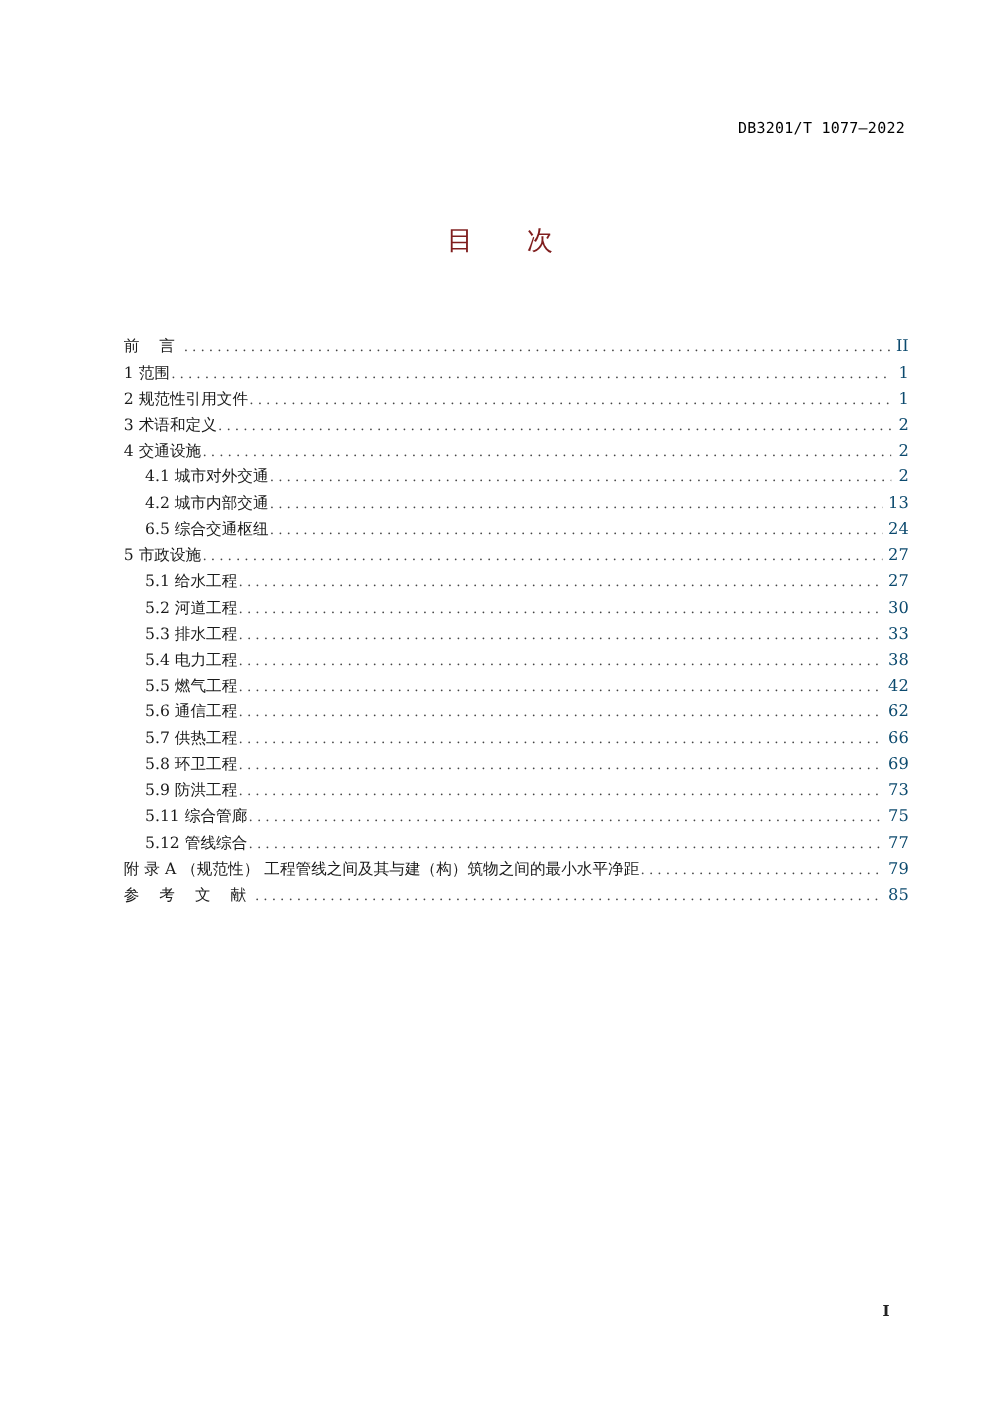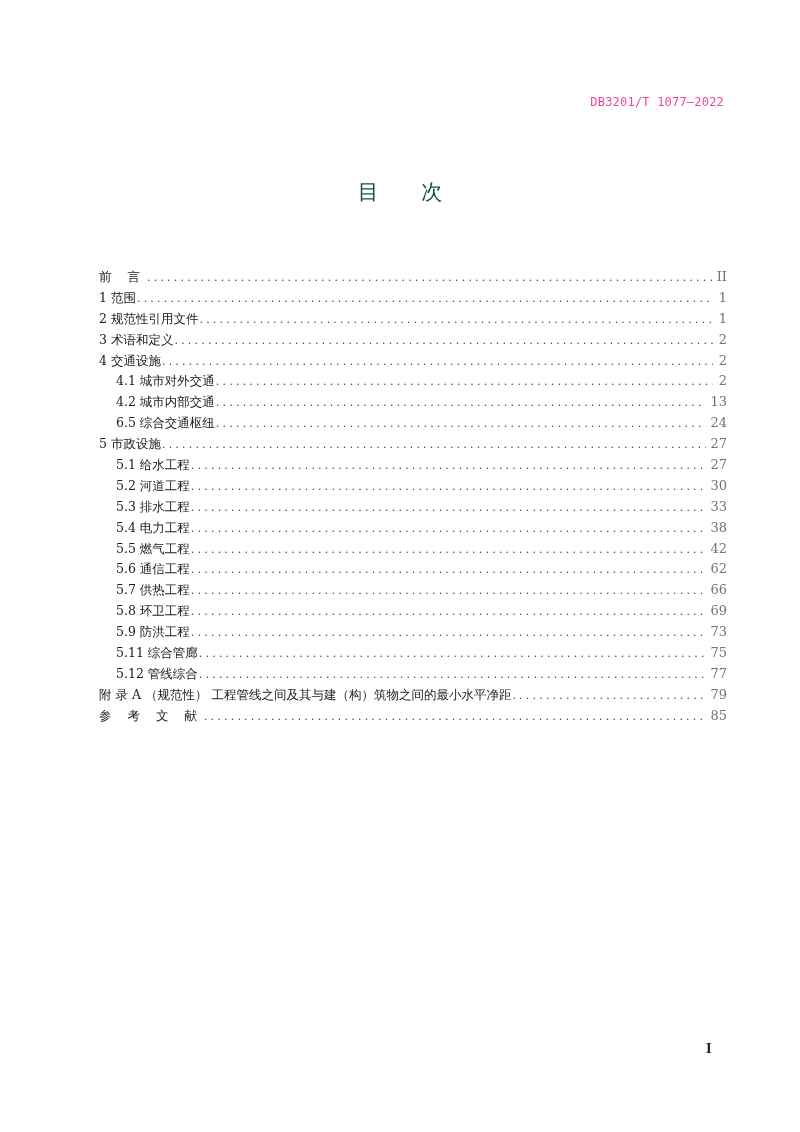--- a/index.html
+++ b/index.html
@@ -15,34 +15,34 @@
       color: #1a1a1a;
       font-family: "DejaVu Serif", "Liberation Serif", serif;
     }
     .doc-code {
       position: absolute;
       top: 95px;
       right: 76px;
       font-family: "DejaVu Sans Mono", "Liberation Mono", monospace;
       font-size: 12px;
       letter-spacing: 0.2px;
-      color: #ec4899;
+      color: #000000;
     }
     .page-title {
       position: absolute;
       top: 178px;
       left: 0;
       width: 800px;
       text-align: center;
       font-family: "DejaVu Sans", "Liberation Sans", sans-serif;
       font-size: 21px;
       letter-spacing: 18px;
       padding-left: 18px;
       box-sizing: border-box;
-      color: #14532d;
+      color: #7f1d1d;
     }
     .toc {
       position: absolute;
       top: 259px;
       left: 91px;
       width: 628px;
       margin: 8px;
       padding: 0;
       list-style: none;
     }
@@ -75,21 +75,21 @@
     }
     .toc-leader::before {
       content: "....................................................................................................................................................................................................";
     }
     .toc-page {
       flex: 0 0 auto;
       min-width: 10px;
       text-align: right;
       font-family: "DejaVu Serif", "Liberation Serif", serif;
       font-size: 13px;
-      color: #737373;
+      color: #0c4a6e;
     }
     .page-number {
       position: absolute;
       top: 1042px;
       left: 706px;
       font-family: "DejaVu Serif", "Liberation Serif", serif;
       font-size: 12px;
       font-weight: bold;
       color: #222;
     }

